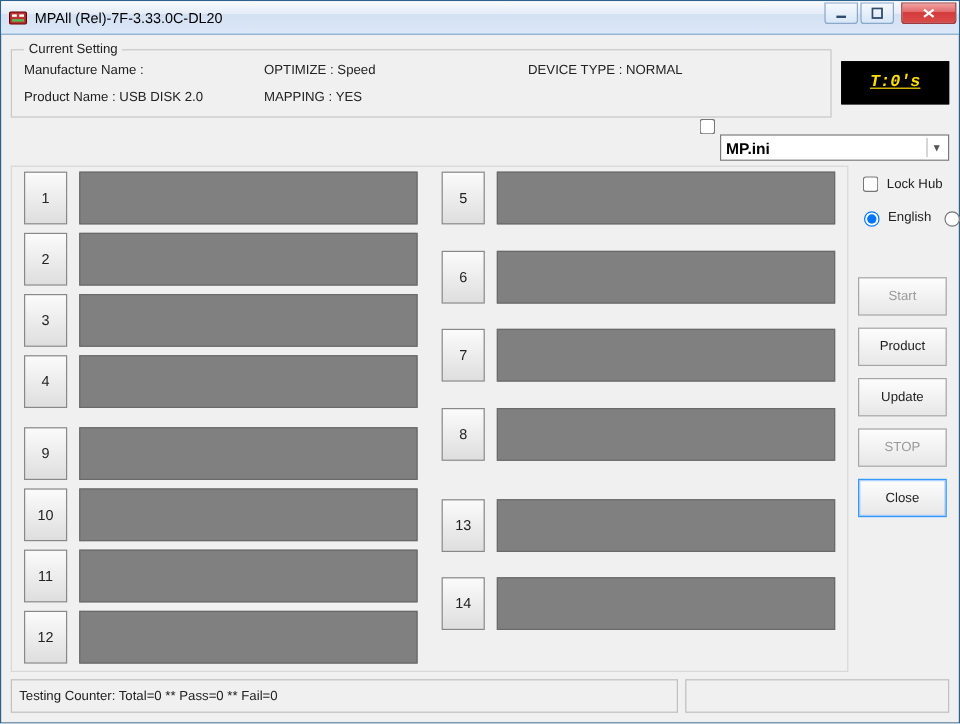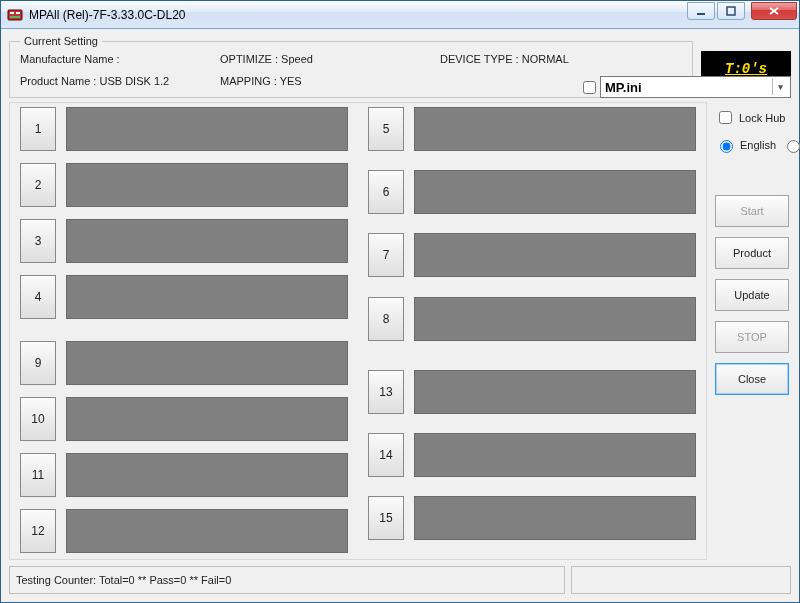--- a/index.html
+++ b/index.html
@@ -121,20 +121,21 @@
     height:22px;
     border:1px solid #7a7a7a;
     background:#fff;
     display:flex;
     align-items:center;
     padding:0 4px;
     font-size:13px;
     font-weight:bold;
     flex:1;
     position:relative;
+    margin-top:36px;
   }
   .combo .arrow {
     position:absolute; right:2px; top:2px; bottom:2px;
     width:16px;
     border-left:1px solid #bbb;
     display:flex;align-items:center;justify-content:center;
     font-size:9px;color:#555;
   }
   
   .mainrow {
@@ -264,21 +265,21 @@
 
   <div class="client">
 
     <div class="toprow">
       <fieldset class="settings">
         <legend>Current Setting</legend>
         <div class="settings-grid">
           <span>Manufacture Name :</span>
           <span>OPTIMIZE : Speed</span>
           <span>DEVICE TYPE : NORMAL</span>
-          <span>Product Name : USB DISK 1.2</span>
+          <span>Product Name : USB DISK 2.0</span>
           <span>MAPPING : YES</span>
         </div>
       </fieldset>
 
       <div class="topright">
         <div class="timerbox">T:0's</div>
       </div>
     </div>
 
     <div class="comborow" style="margin-left:auto;width:208px;margin-top:-22px;position:relative;z-index:2;">
@@ -357,24 +358,20 @@
               <div class="slotrow">
                 <div class="slotbtn">13</div>
                 <div class="slotpanel"></div>
               </div>
               <div class="slotgap"></div>
               <div class="slotrow">
                 <div class="slotbtn">14</div>
                 <div class="slotpanel"></div>
               </div>
               <div class="slotgap"></div>
-              <div class="slotrow">
-                <div class="slotbtn">15</div>
-                <div class="slotpanel"></div>
-              </div>
               <div class="slotgap"></div>
             </div>
         </div>
       </div>
 
       <div class="sidepanel">
         <label>
           <input type="checkbox" style="">
           <span>Lock Hub</span>
         </label>

